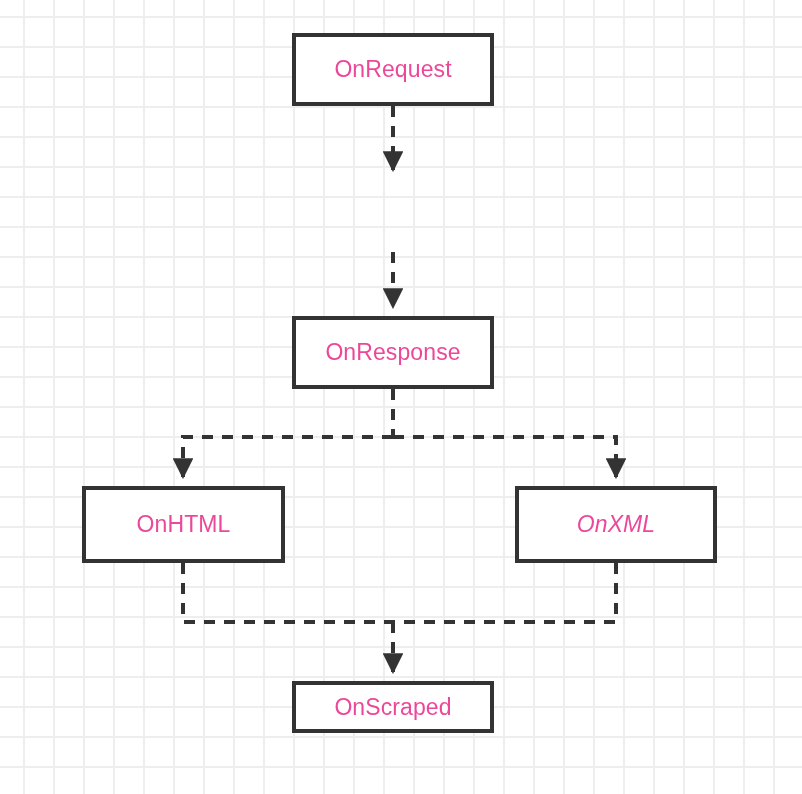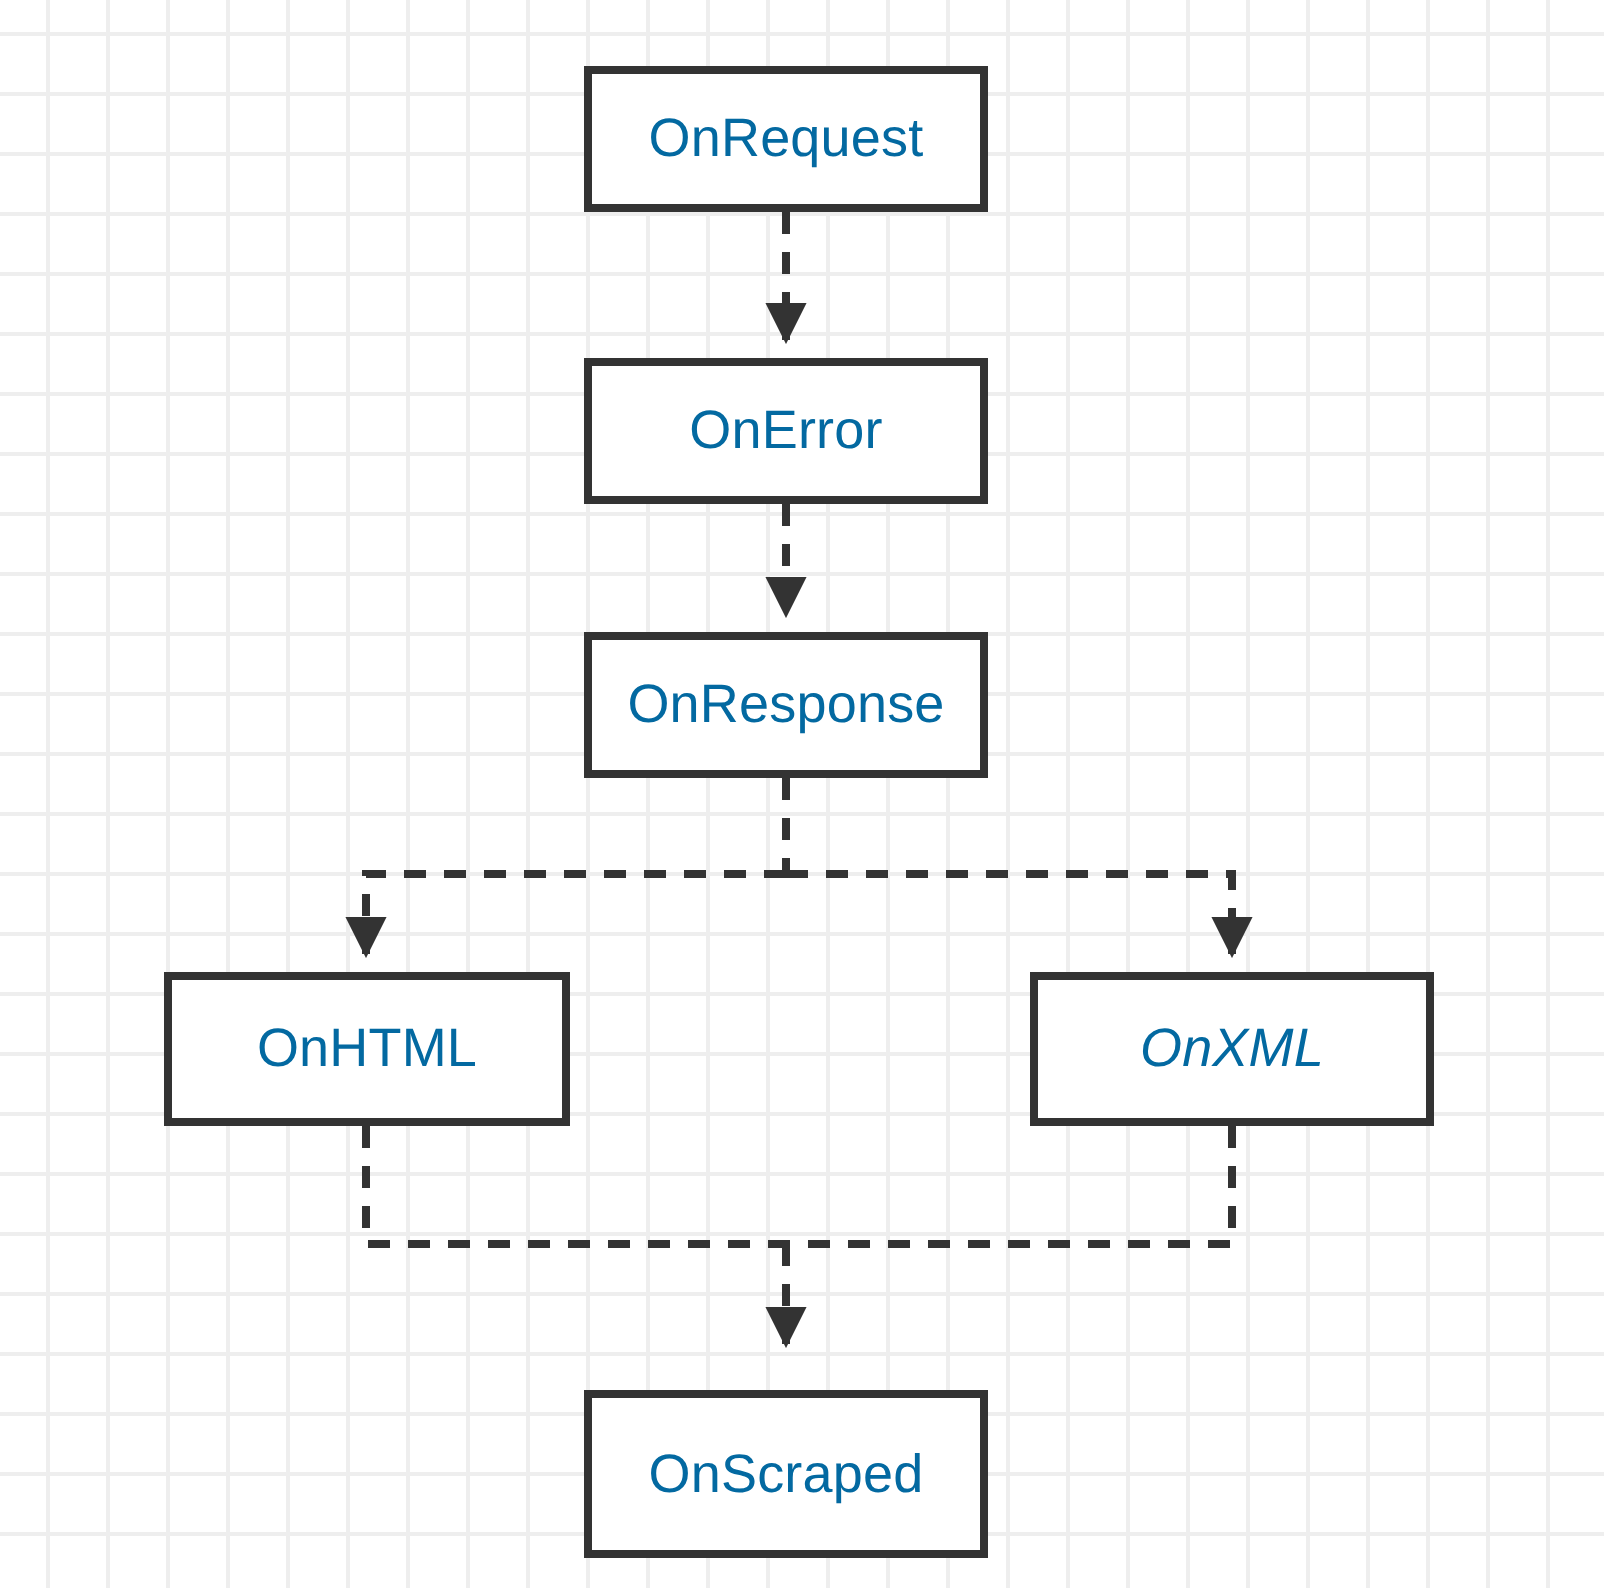--- a/index.html
+++ b/index.html
@@ -34,23 +34,23 @@
     position: absolute;
     box-sizing: border-box;
     background: #ffffff;
     border: 4px solid #333333;
     display: flex;
     align-items: center;
     justify-content: center;
   }
   .node-label {
     font-family: "Liberation Sans", sans-serif;
-    font-size: 27px;
+    font-size: 23px;
     line-height: 1;
-    color: #0369a1;
+    color: #ec4899;
     letter-spacing: 0.1px;
     white-space: nowrap;
   }
 </style>
 </head>
 <body>
 
 <div id="canvas">
 
   <svg id="edges" viewBox="0 0 802 794" width="802" height="794" xmlns="http://www.w3.org/2000/svg">
@@ -77,33 +77,30 @@
       <path d="M 616 563 L 616 622 L 393 622"></path>
 
       <path d="M 393 622 L 393 672" marker-end="url(#arrowhead)"></path>
     </g>
   </svg>
 
   <div class="node" style="left:292px; top:33px; width:202px; height:73px;">
     <span class="node-label">OnRequest</span>
   </div>
 
-  <div class="node" style="left:292px; top:179px; width:202px; height:73px;">
-    <span class="node-label">OnError</span>
-  </div>
 
   <div class="node" style="left:82px; top:486px; width:203px; height:77px;">
     <span class="node-label">OnHTML</span>
   </div>
 
   <div class="node" style="left:292px; top:316px; width:202px; height:73px;">
     <span class="node-label">OnResponse</span>
   </div>
 
   <div class="node" style="left:515px; top:486px; width:202px; height:77px;font-style:italic;">
     <span class="node-label">OnXML</span>
   </div>
 
-  <div class="node" style="left:292px; top:695px; width:202px; height:84px;">
+  <div class="node" style="left:292px; top:681px; width:202px; height:52px;">
     <span class="node-label">OnScraped</span>
   </div>
 
 </div>
 
 </body></html>

